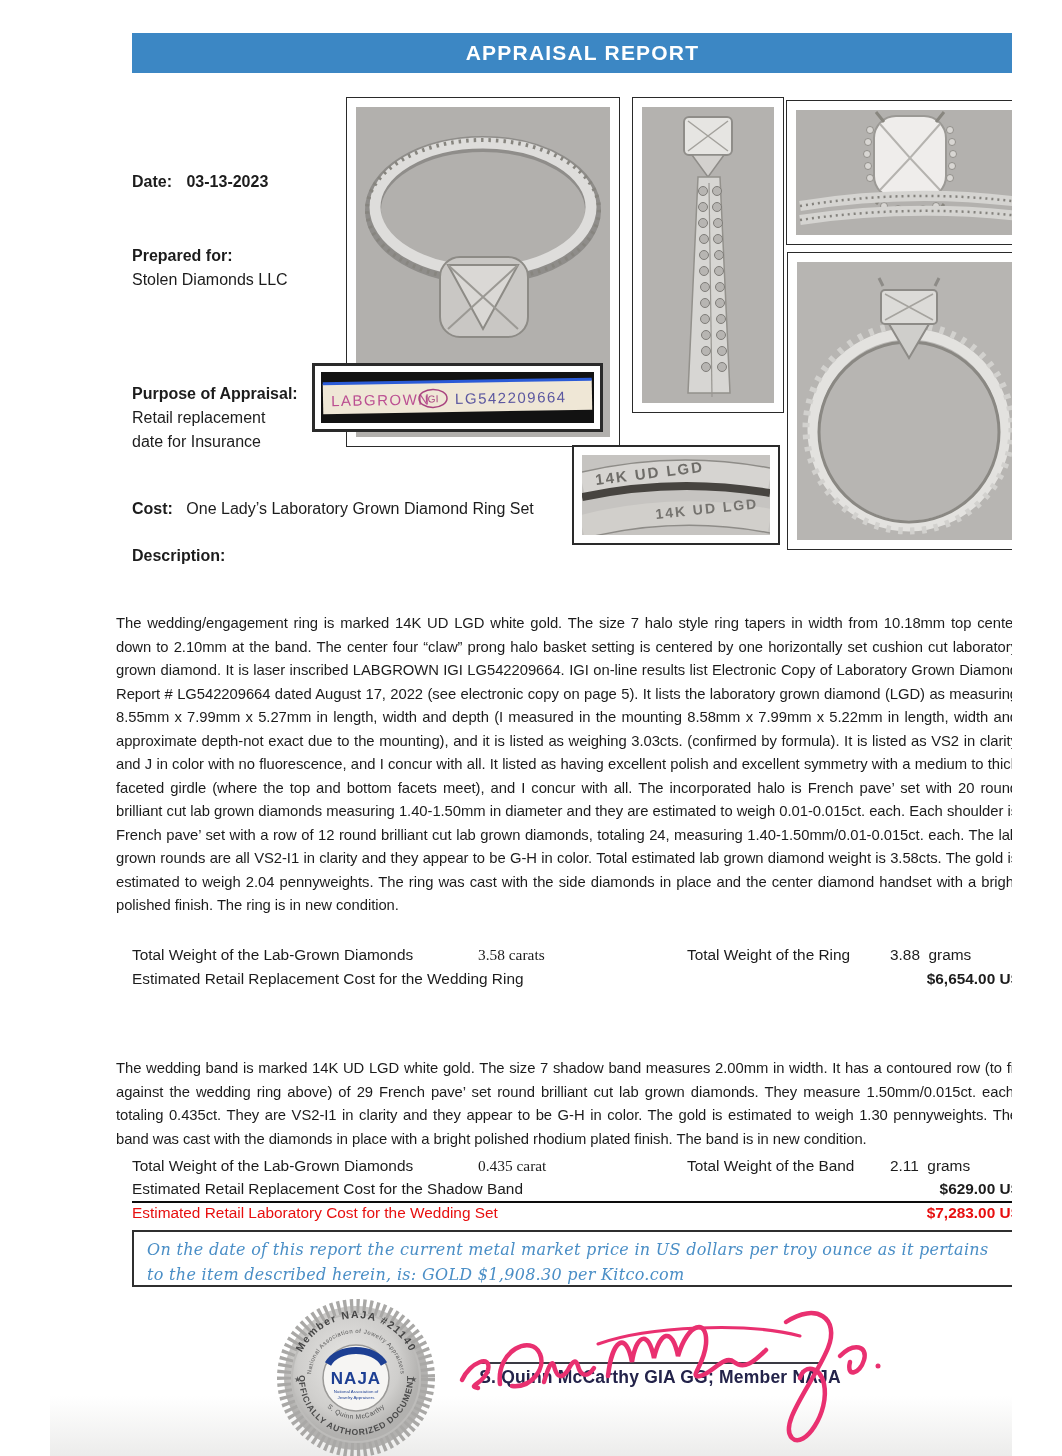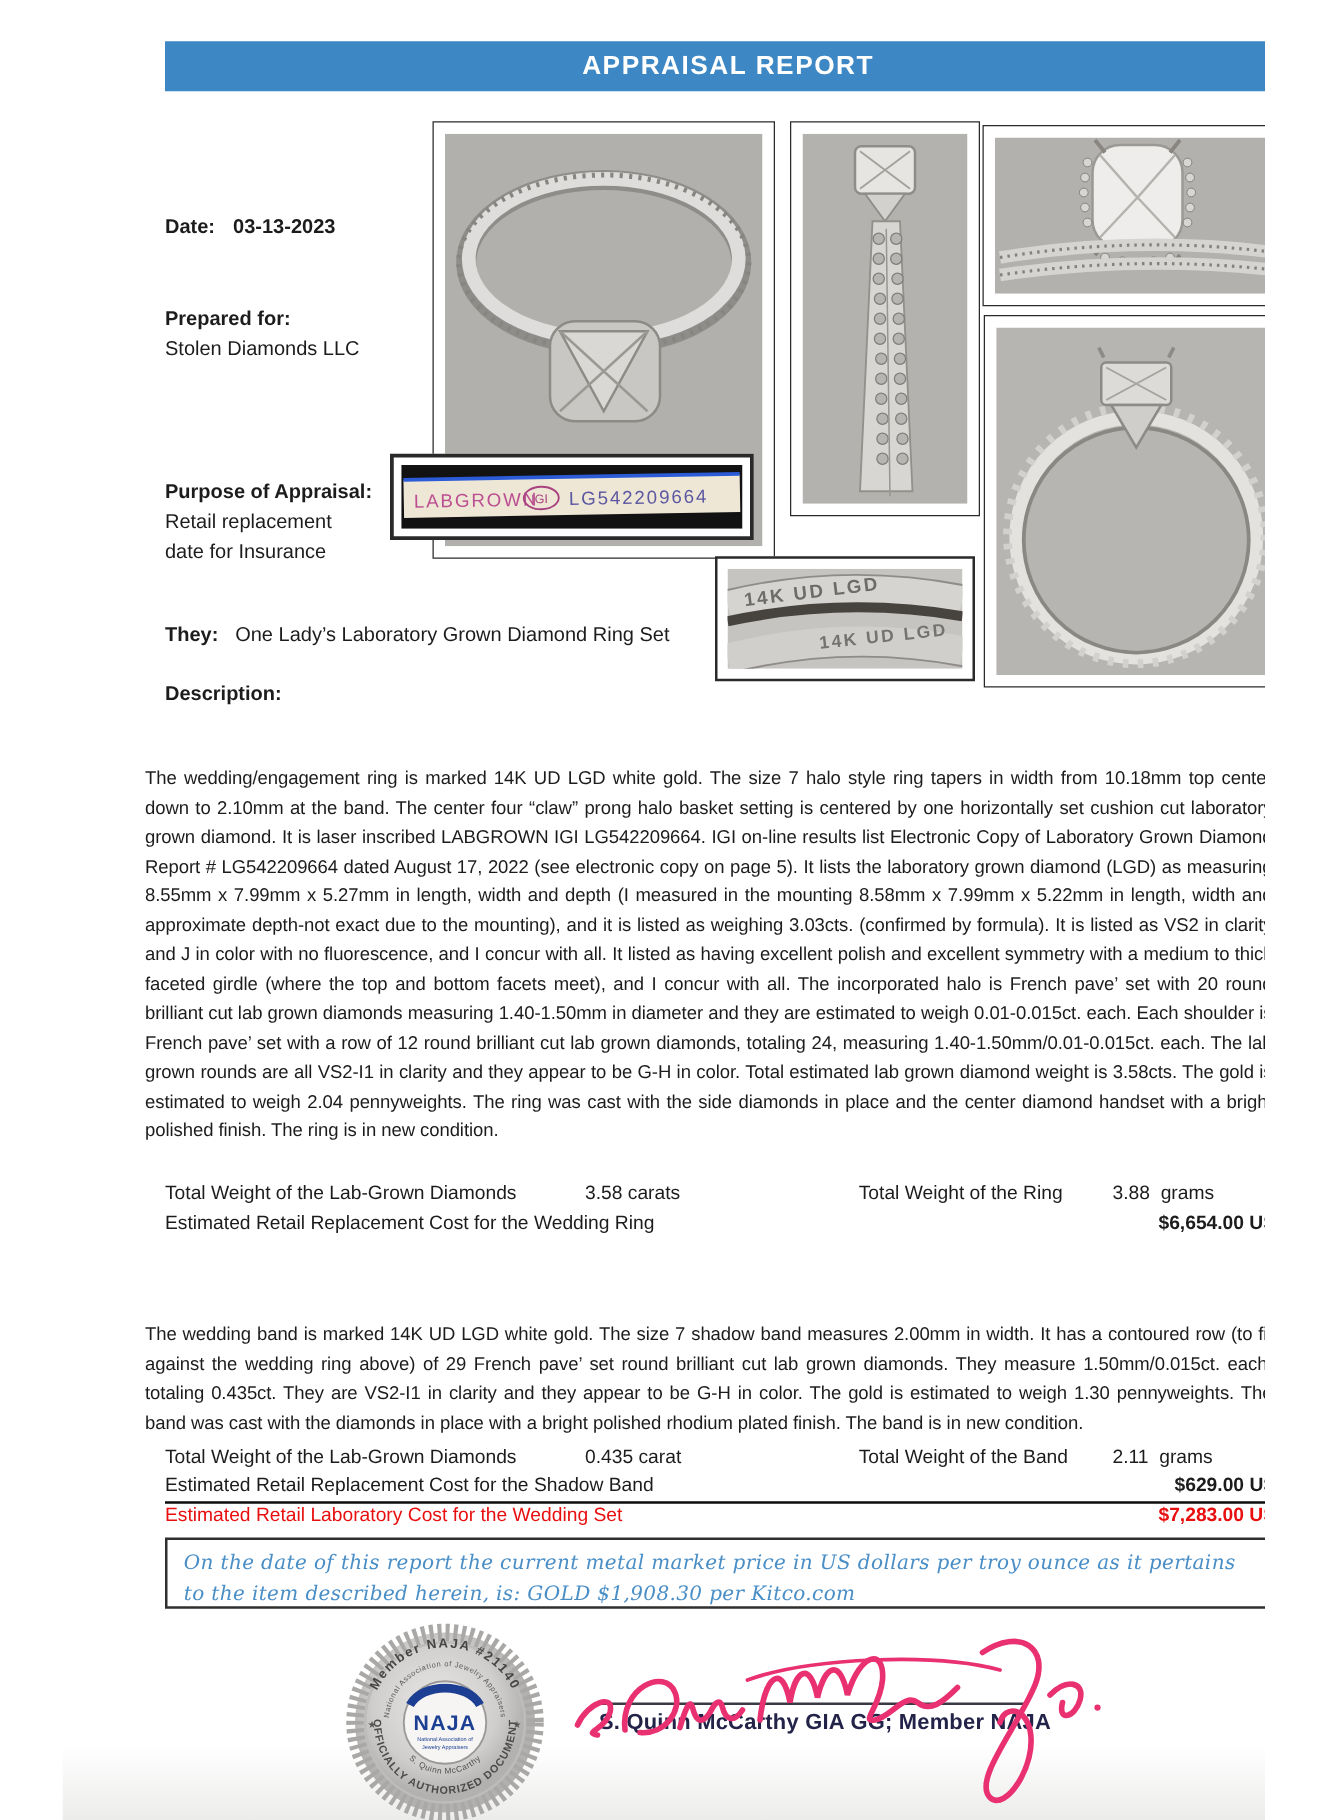--- a/index.html
+++ b/index.html
@@ -20,21 +20,21 @@
   .photo svg{display:block;}
 
   
   .para{position:absolute;left:66px;width:902px;font-size:14.8px;line-height:23.5px;
         text-align:justify;letter-spacing:-0.05px;margin-top:44px;}
   .label-line{position:absolute;left:82px;font-size:16px;}
 
   
   .trow{position:absolute;left:82px;width:901px;height:22px;font-size:15.4px;}
   .trow .tl{position:absolute;left:0;}
-  .trow .tv{position:absolute;left:336px;white-space:pre;}
+  .trow .tv{position:absolute;left:346px;white-space:pre;font-family:Liberation Serif, serif;}
   .trow .trl{position:absolute;left:555px;}
   .trow .trv{position:absolute;left:758px;white-space:pre;}
   .cost .tl{font-weight:normal;}
   .cost .cost-val{position:absolute;right:1px;font-weight:bold;}
   .red-row{color:#e70f0f;}
   .rule{position:absolute;left:82px;width:901px;border-top:2px solid #0c0c0c;}
 
   
   .note-box{position:absolute;left:82px;top:1230px;width:897px;height:57px;border:2px solid #2f2f2f;
             box-sizing:border-box;padding:5px 10px 0 13px;
@@ -192,21 +192,21 @@
     <div class="bold">Prepared for:</div>
     <div>Stolen Diamonds LLC</div>
   </div>
   <div class="meta" style="top:382px;">
     <div class="bold">Purpose of Appraisal:</div>
     <div>Retail replacement</div>
     <div>date for Insurance</div>
   </div>
 
   <div class="label-line" style="top:500px;">
-    <span class="bold">They:</span>
+    <span class="bold">Cost:</span>
     <span style="margin-left:9px;">One Lady’s Laboratory Grown Diamond Ring Set</span>
   </div>
   <div class="label-line bold" style="top:547px;">Description:</div>
 
   <div class="para" style="top:568px;">The wedding/engagement ring is marked 14K UD LGD white gold.  The size 7 halo style ring tapers in width from 10.18mm top center down to 2.10mm at the band.  The center four “claw” prong halo basket setting is centered by one horizontally set cushion cut laboratory grown diamond.  It is laser inscribed LABGROWN IGI LG542209664.  IGI on-line results list Electronic Copy of Laboratory Grown Diamond Report # LG542209664 dated August 17, 2022 (see electronic copy on page 5).   It lists the laboratory grown diamond (LGD) as measuring 8.55mm x 7.99mm x 5.27mm in length, width and depth (I measured in the mounting 8.58mm x 7.99mm x 5.22mm in length, width and approximate depth-not exact due to the mounting), and it is listed as weighing 3.03cts. (confirmed by formula).  It is listed as VS2 in clarity and J in color with no fluorescence, and I concur with all.  It listed as having excellent polish and excellent symmetry with a medium to thick faceted girdle (where the top and bottom facets meet), and I concur with all.  The incorporated halo is French pave’ set  with 20 round brilliant cut lab grown diamonds measuring 1.40-1.50mm in diameter and they are estimated to weigh 0.01-0.015ct. each.  Each shoulder is French pave’ set with a row of 12 round brilliant cut lab grown diamonds, totaling 24, measuring 1.40-1.50mm/0.01-0.015ct. each.  The lab grown rounds are all VS2-I1 in clarity and they appear to be G-H in color.  Total estimated lab grown diamond weight is 3.58cts.  The gold is estimated to weigh 2.04 pennyweights.  The ring was cast with the side diamonds in place and the center diamond handset with a bright polished finish.  The ring is in new condition.</div>
 
   <div class="trow" style="top:946px;">
     <span class="tl">Total Weight of the Lab-Grown Diamonds</span>
     <span class="tv">3.58 carats</span>
     <span class="trl">Total Weight of the Ring</span>

